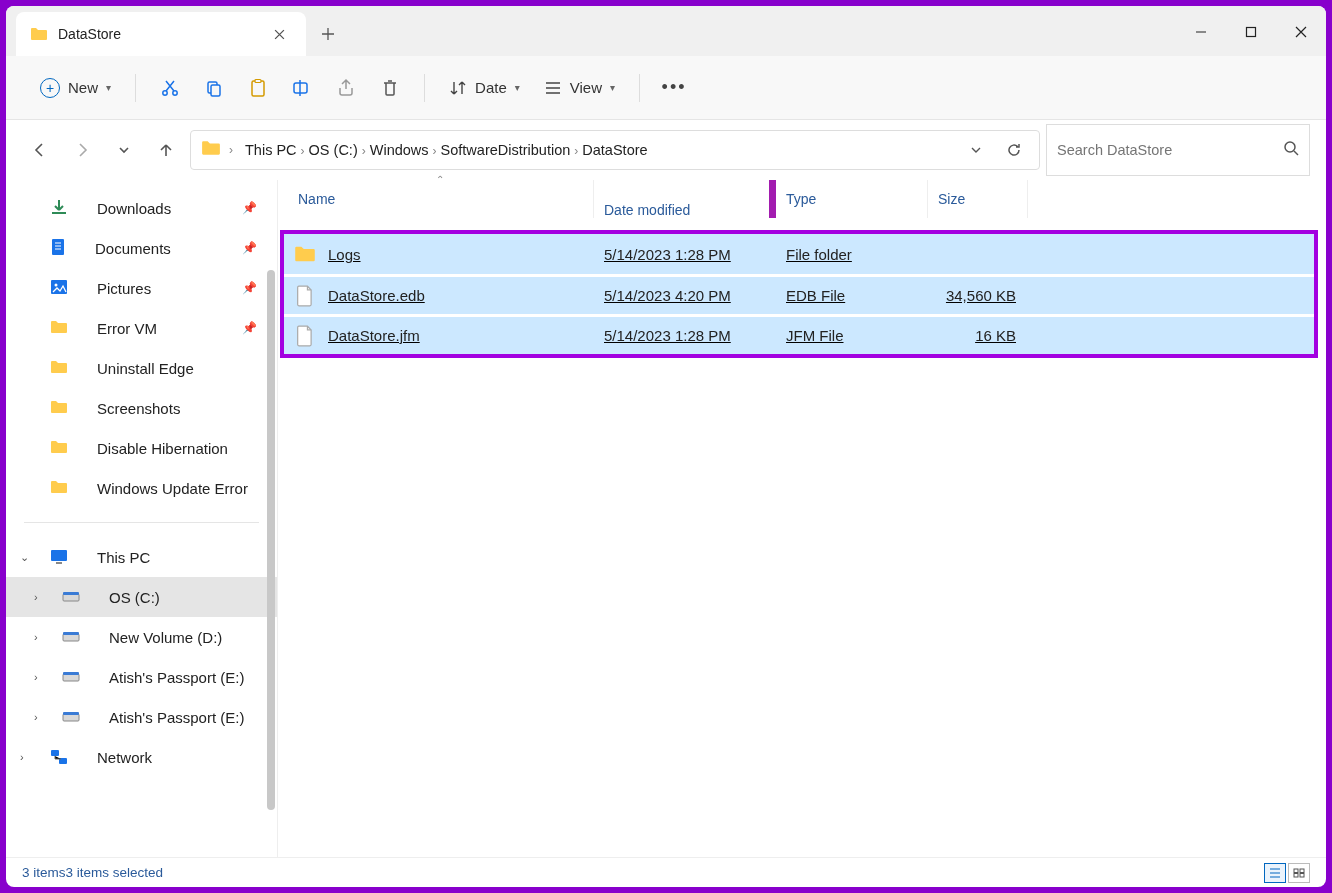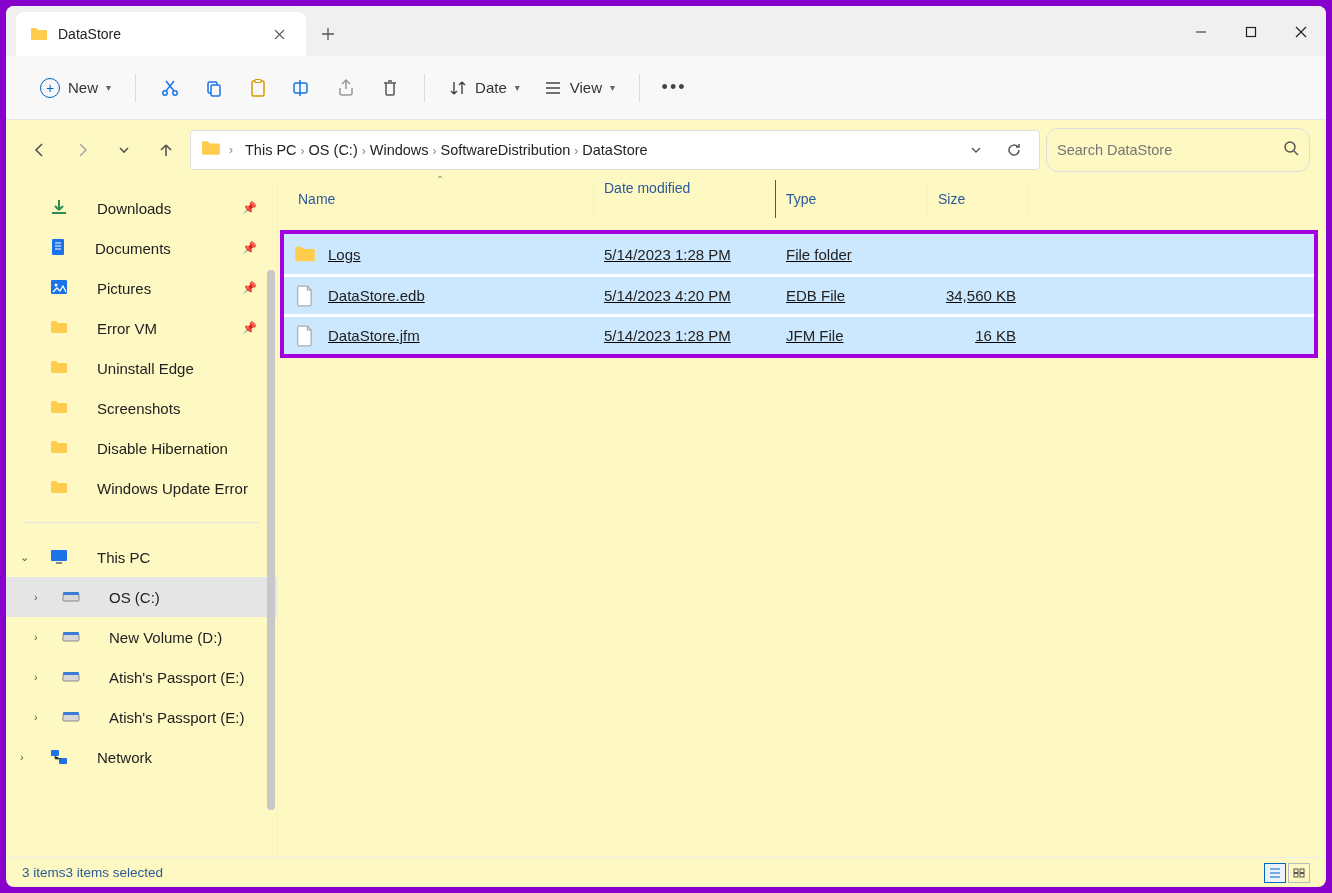--- a/index.html
+++ b/index.html
@@ -1,17 +1,17 @@
 <!DOCTYPE html>
 <html><head>
 <meta charset="utf-8">
 <style>
 * { margin: 0; padding: 0; box-sizing: border-box; font-family: "Segoe UI", Arial, sans-serif; }
 body { background: #8800cc; width: 1332px; height: 893px; overflow: hidden; }
-.window { background: #fef9c3; position: absolute; left: 6px; top: 6px; right: 6px; bottom: 6px; border-radius: 8px; display: flex; flex-direction: column; overflow: hidden; }
+.window { background: #ffffff; position: absolute; left: 6px; top: 6px; right: 6px; bottom: 6px; border-radius: 8px; display: flex; flex-direction: column; overflow: hidden; }
 
 
 .titlebar { height: 50px; background: #f0f0f0; display: flex; align-items: flex-start; padding-top: 6px; }
 .tab { background: #fff; border-radius: 8px 8px 0 0; height: 44px; margin-left: 10px; display: flex; align-items: center; padding: 0 14px; gap: 10px; width: 290px; position: relative; }
 .tab .folder-icon { width: 18px; height: 14px; }
 .tab-title { font-size: 14px; color: #222; flex: 1; }
 .tab-close { width: 14px; height: 14px; display: flex; align-items: center; justify-content: center; color: #555; cursor: pointer; margin-right: 6px; }
 .new-tab { width: 44px; display: flex; align-items: center; justify-content: center; color: #555; font-size: 18px; height: 44px; }
 .titlebar-spacer { flex: 1; }
 .win-controls { display: flex; }
@@ -27,40 +27,40 @@
 .chevron { font-size: 10px; color: #666; }
 
 
 .navbar { height: 60px; display: flex; align-items: center; padding: 0 16px; gap: 6px; }
 .nav-btn { width: 36px; height: 36px; display: flex; align-items: center; justify-content: center; color: #555; }
 .addr { flex: 1; height: 40px; border: 1px solid #ddd; border-radius: 4px; background: #fff; display: flex; align-items: center; padding: 0 10px; gap: 8px; }
 .crumb { font-size: 14.5px; color: #222; padding: 2px 4px; }
 .crumb-sep { color: #888; font-size: 12px; }
 .addr-spacer { flex: 1; }
 .addr-action { width: 30px; display: flex; align-items: center; justify-content: center; color: #555; }
-.search { width: 264px; height: 44px; border: 1px solid #ddd; border-radius: 12px; display: flex; align-items: center; padding: 0 10px; color: #888; }
+.search { width: 264px; height: 52px; border: 1px solid #ddd; border-radius: 0; display: flex; align-items: center; padding: 0 10px; color: #888; }
 .search input { flex: 1; border: none; outline: none; font-size: 14.5px; color: #333; background: transparent; }
 .search-icon { color: #555; }
 
 
 .body { flex: 1; display: flex; min-height: 0; }
 .sidebar { width: 272px; border-right: 1px solid #eee; overflow-y: auto; padding-top: 8px; position: relative; }
 .sb-item { display: flex; align-items: center; height: 40px; padding-left: 44px; gap: 29px; font-size: 15px; color: #222; position: relative; }
 .sb-item .pin { position: absolute; right: 20px; color: #888; font-size: 12px; }
 .sb-item .expand { position: absolute; left: 14px; color: #555; font-size: 11px; }
 .sb-item.sub { padding-left: 56px; }
 .sb-item.sub .expand { left: 28px; }
 .sb-item.sel { background: #e5e5e5; }
 .sb-divider { height: 1px; background: #e5e5e5; margin: 14px 18px; }
 .sb-scrollbar { position: absolute; right: 2px; top: 90px; width: 8px; height: 540px; background: #c8c8c8; border-radius: 4px; }
 
 .content { flex: 1; display: flex; flex-direction: column; min-height: 0; }
 .list-header { height: 38px; display: flex; align-items: center; font-size: 14px; color: #2a5a9a; position: relative; }
 .col-name { width: 316px; padding-left: 20px; border-right: 1px solid #eee; height: 100%; display: flex; align-items: center; position: relative; }
-.col-date { width: 182px; padding-left: 10px; border-right: 1px solid #a21caf; height: 100%; display: flex; align-items: flex-start; }
+.col-date { width: 182px; padding-left: 10px; border-right: 7px solid #a21caf; height: 100%; display: flex; align-items: flex-end; }
 .col-type { width: 152px; padding-left: 10px; border-right: 1px solid #eee; height: 100%; display: flex; align-items: center; }
 .col-size { width: 100px; padding-right: 12px; justify-content: flex-start; padding-left: 10px; border-right: 1px solid #eee; height: 100%; display: flex; align-items: center; }
 .sort-caret { position: absolute; left: 158px; top: -6px; font-size: 10px; color: #888; }
 
 .files-wrap { border: 4px solid #a300e0; border-radius: 0; margin: 12px 8px 2px 2px; text-decoration: underline; }
 .file-row { height: 40px; display: flex; align-items: center; background: #cce8ff; font-size: 15px; color: #222; }
 .file-row + .file-row { border-top: 3px solid #fff; }
 .fc-name { width: 312px; display: flex; align-items: center; gap: 12px; padding-left: 10px; }
 .fc-date { width: 182px; padding-left: 8px; }
 .fc-type { width: 152px; padding-left: 8px; }

